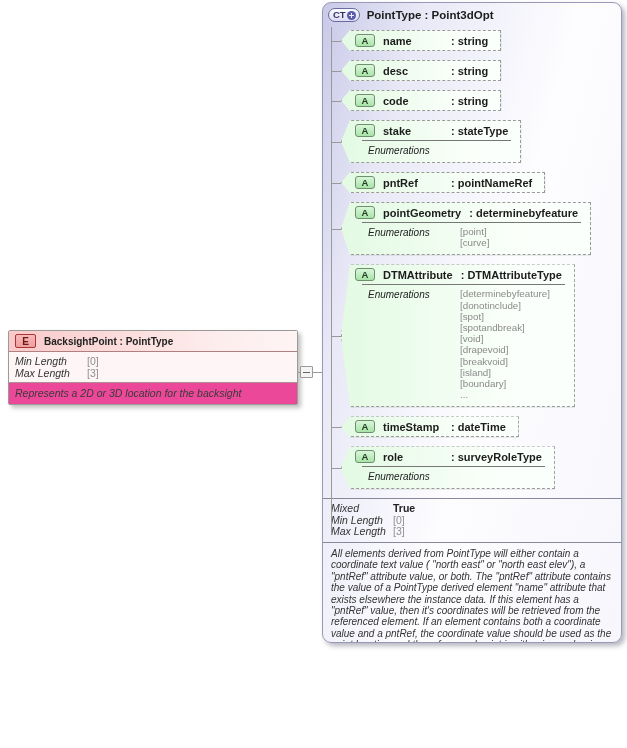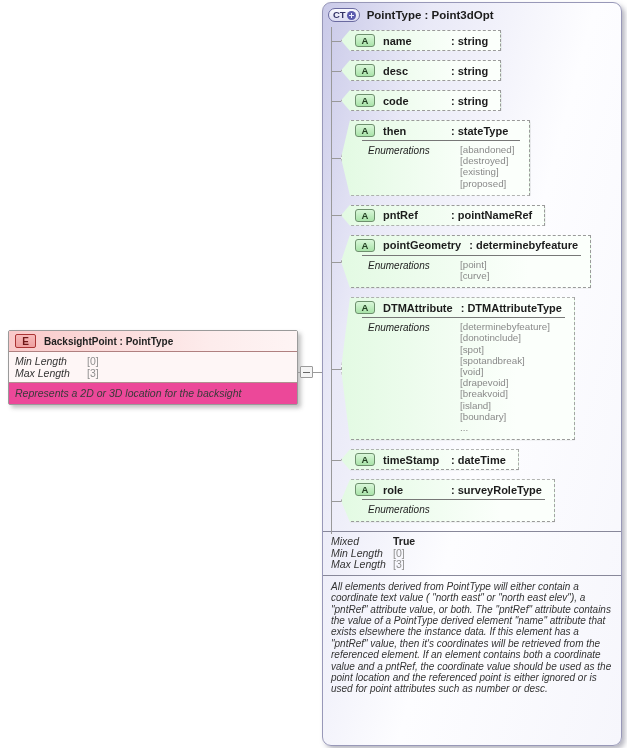--- a/index.html
+++ b/index.html
@@ -37,21 +37,21 @@
   .connector-line { position:absolute; left:297px; top:372px; width:48px; border-top:1px solid #9a9a9a; }
   .collapse-toggle {
     position:absolute; left:300px; top:366px; width:13px; height:12px;
     border:1px solid #9a9a9a; background:#f4f4f4; border-radius:1px;
     display:flex; align-items:center; justify-content:center;
   }
   .collapse-toggle i { display:block; width:7px; border-top:1px solid #666; }
 
   
   .ct-panel {
-    position:absolute; left:322px; top:2px; width:300px; height:744px;
+    position:absolute; left:322px; top:2px; width:300px; height:641px;
     border:1px solid #9898b8; border-radius:9px;
     background:linear-gradient(105deg,#c9c9e8 0%,#e9e9f7 22%,#fdfdff 55%,#f6f6fc 100%);
     box-shadow:3px 3px 5px rgba(110,110,130,.5);
     overflow:hidden;
   }
   .panel-header { display:flex; align-items:center; gap:7px; padding:5px 7px 2px 5px; }
   .badge-ct {
     display:inline-flex; align-items:center; gap:1px; padding:1px 3px 1px 4px; flex:none;
     border:1px solid #6a6aa0; border-radius:8px; background:linear-gradient(#fbfbff,#dcdcf2);
     font-size:9.5px; font-weight:bold; color:#333366; line-height:10px;
@@ -157,31 +157,25 @@
               <span class="badge-a">A</span>
               <span class="attr-name">code</span>
               <span class="attr-type">: string</span>
             </div>
           </div>
         </div>
         <div class="attr-row">
           <div class="attr-box">
             <div class="attr-head">
               <span class="badge-a">A</span>
-              <span class="attr-name">then</span>
+              <span class="attr-name">stake</span>
               <span class="attr-type">: stateType</span>
             </div>
             <div class="enum-sect">
               <span class="enum-label">Enumerations</span>
-              <div class="enum-values">
-                <div>[abandoned]</div>
-                <div>[destroyed]</div>
-                <div>[existing]</div>
-                <div>[proposed]</div>
-              </div>
             </div>
           </div>
         </div>
         <div class="attr-row">
           <div class="attr-box">
             <div class="attr-head">
               <span class="badge-a">A</span>
               <span class="attr-name">pntRef</span>
               <span class="attr-type">: pointNameRef</span>
             </div>

